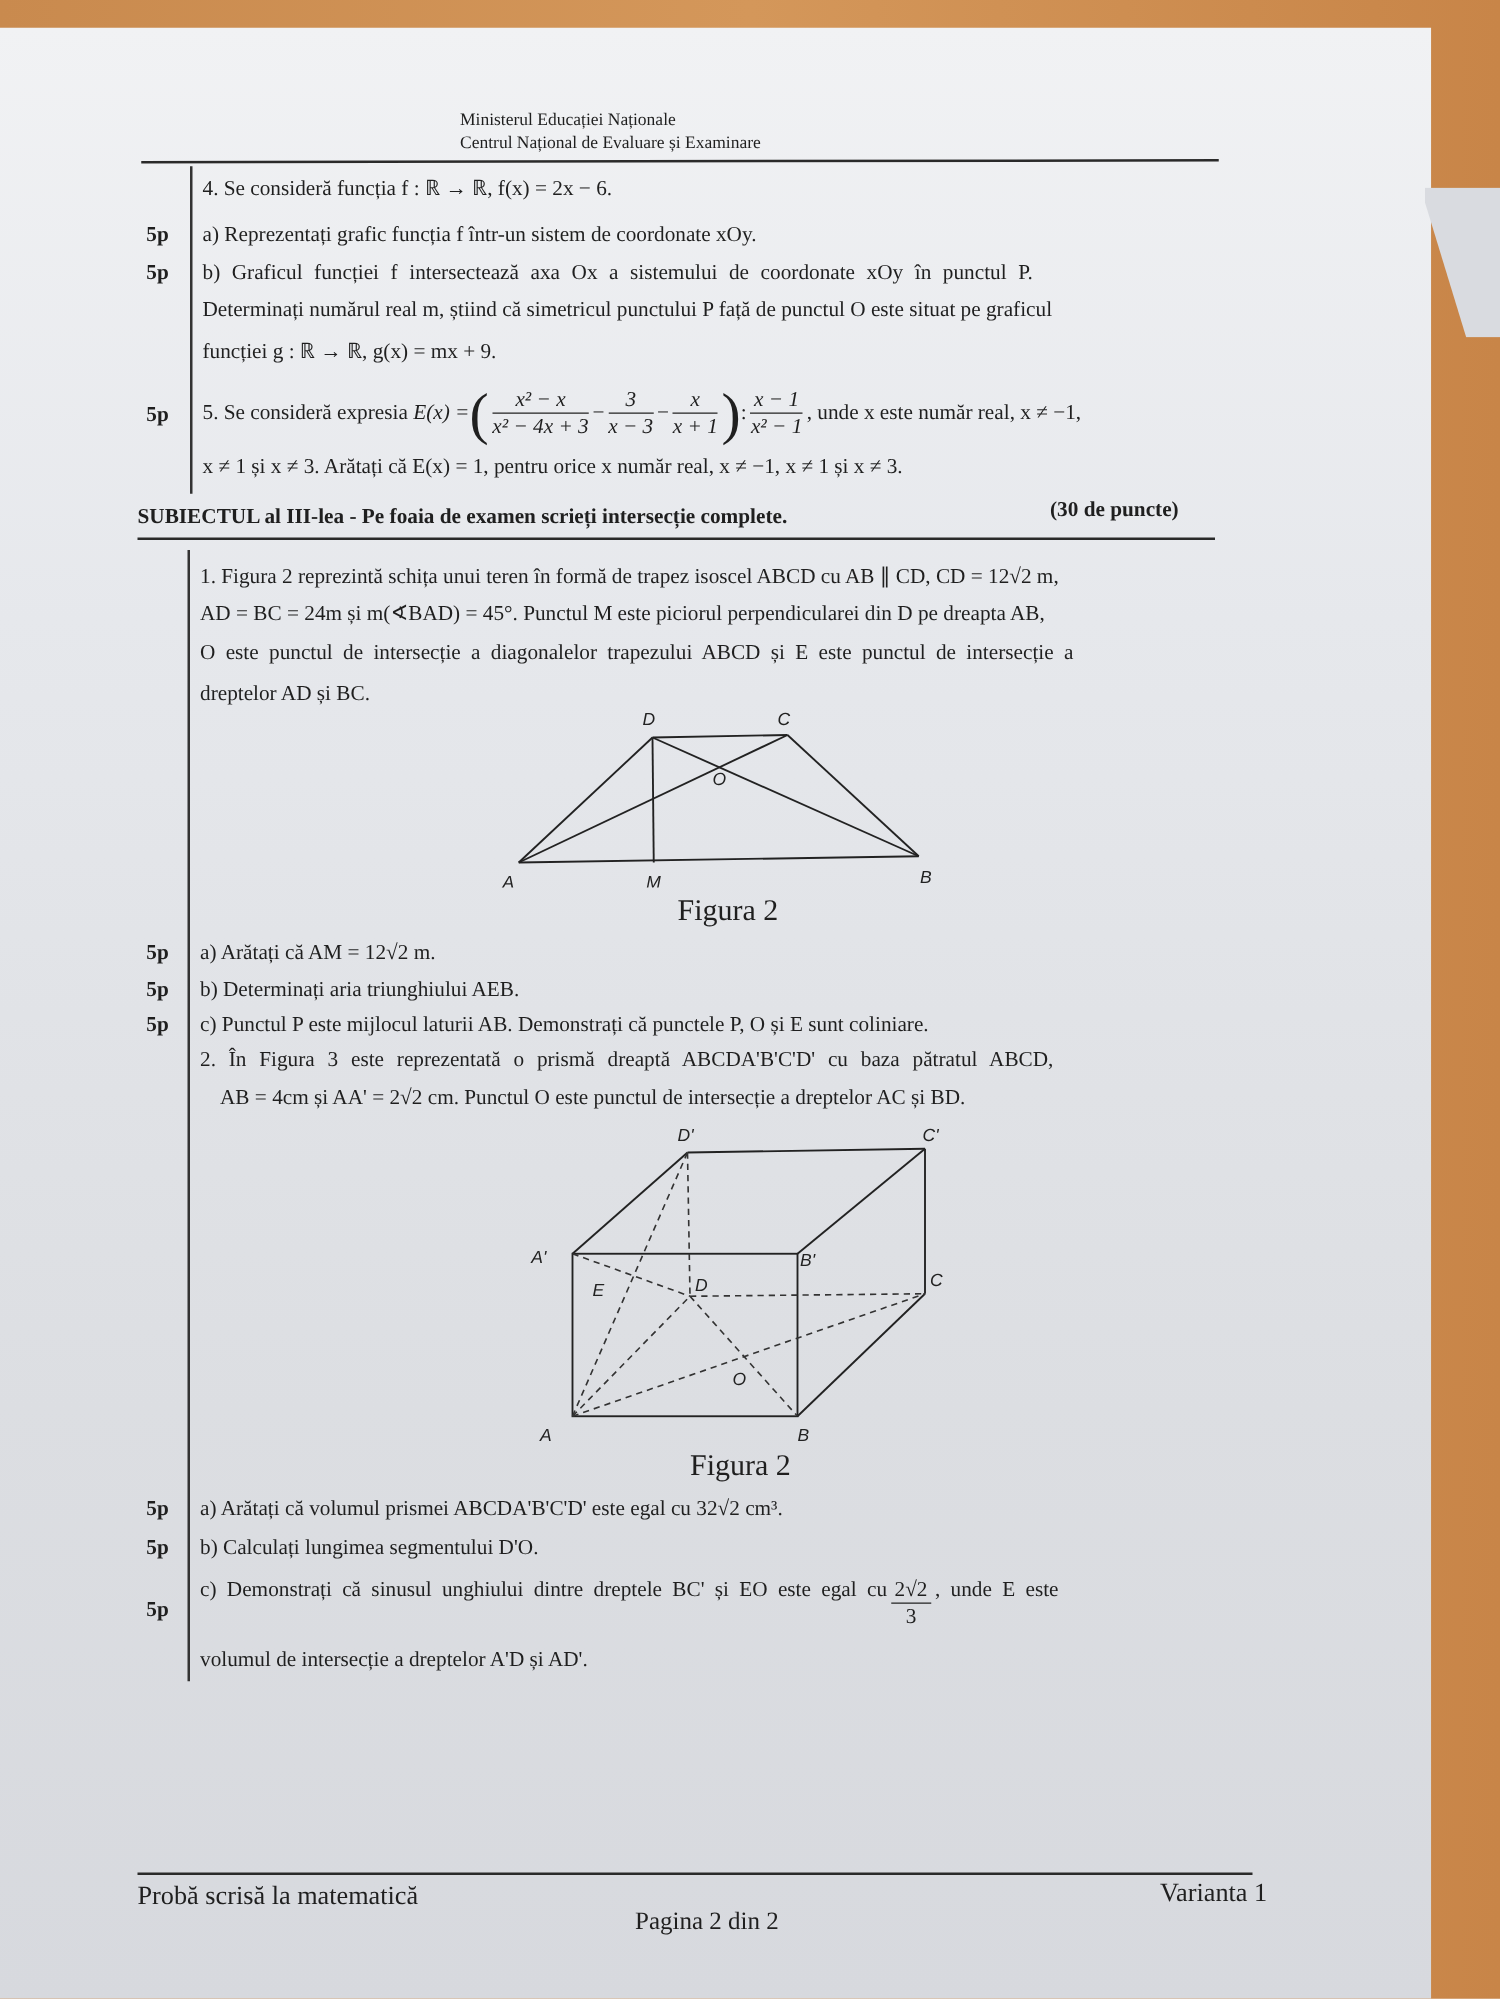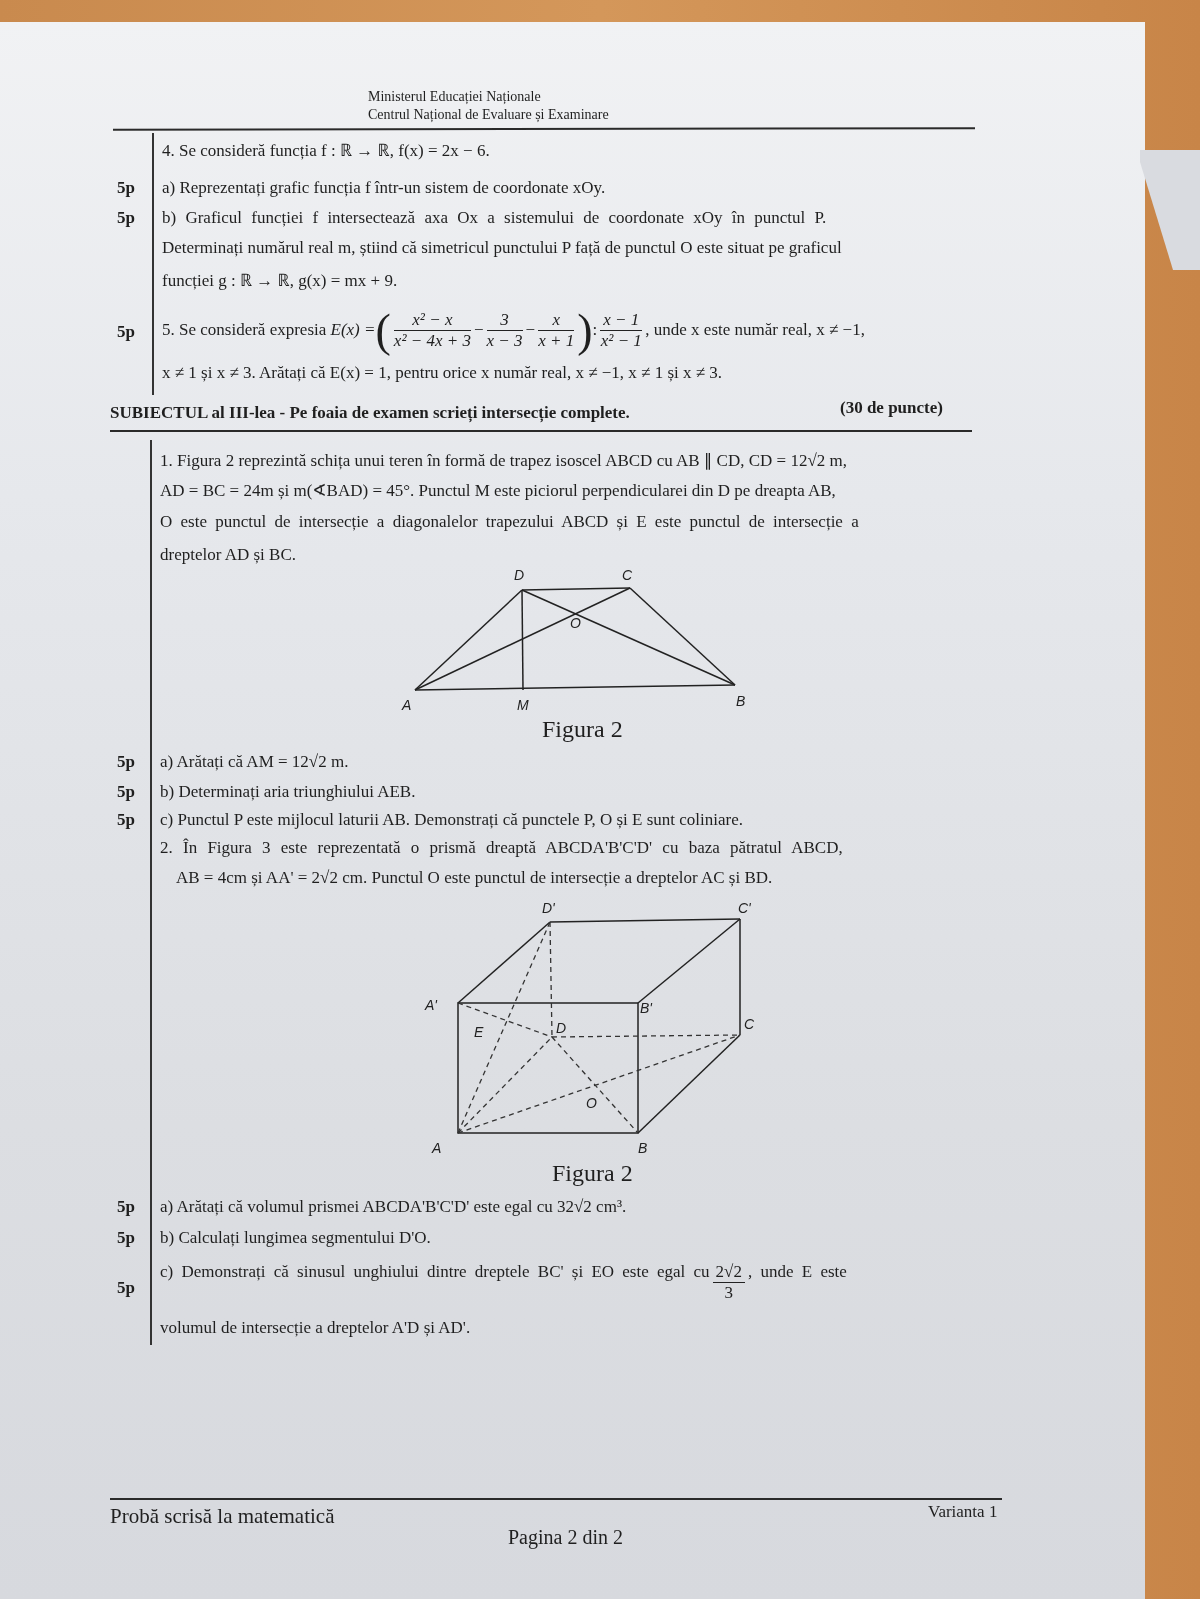--- a/index.html
+++ b/index.html
@@ -161,14 +161,14 @@
   <span class="frac">
       <span class="n">2√2</span>
       <span class="d">3</span>
     </span>
   <span>, unde E este</span>
 </div>
 <div class="line" style="left:160px; top:1318px;">volumul de intersecție a dreptelor A'D și AD'.</div>
 
 <div class="rule" style="left:110px; top:1498px; width:892px; height:1.5px;"></div>
 <div class="line" style="left:110px; top:1504px; font-size:21px;">Probă scrisă la matematică</div>
-<div class="line" style="left:928px; top:1502px; font-size:17px;text-align:center;">Varianta 1</div>
+<div class="line" style="left:928px; top:1502px; font-size:21px;text-align:center;">Varianta 1</div>
 <div class="line" style="left:508px; top:1526px; font-size:20px;">Pagina 2 din 2</div>
 
 </body></html>

